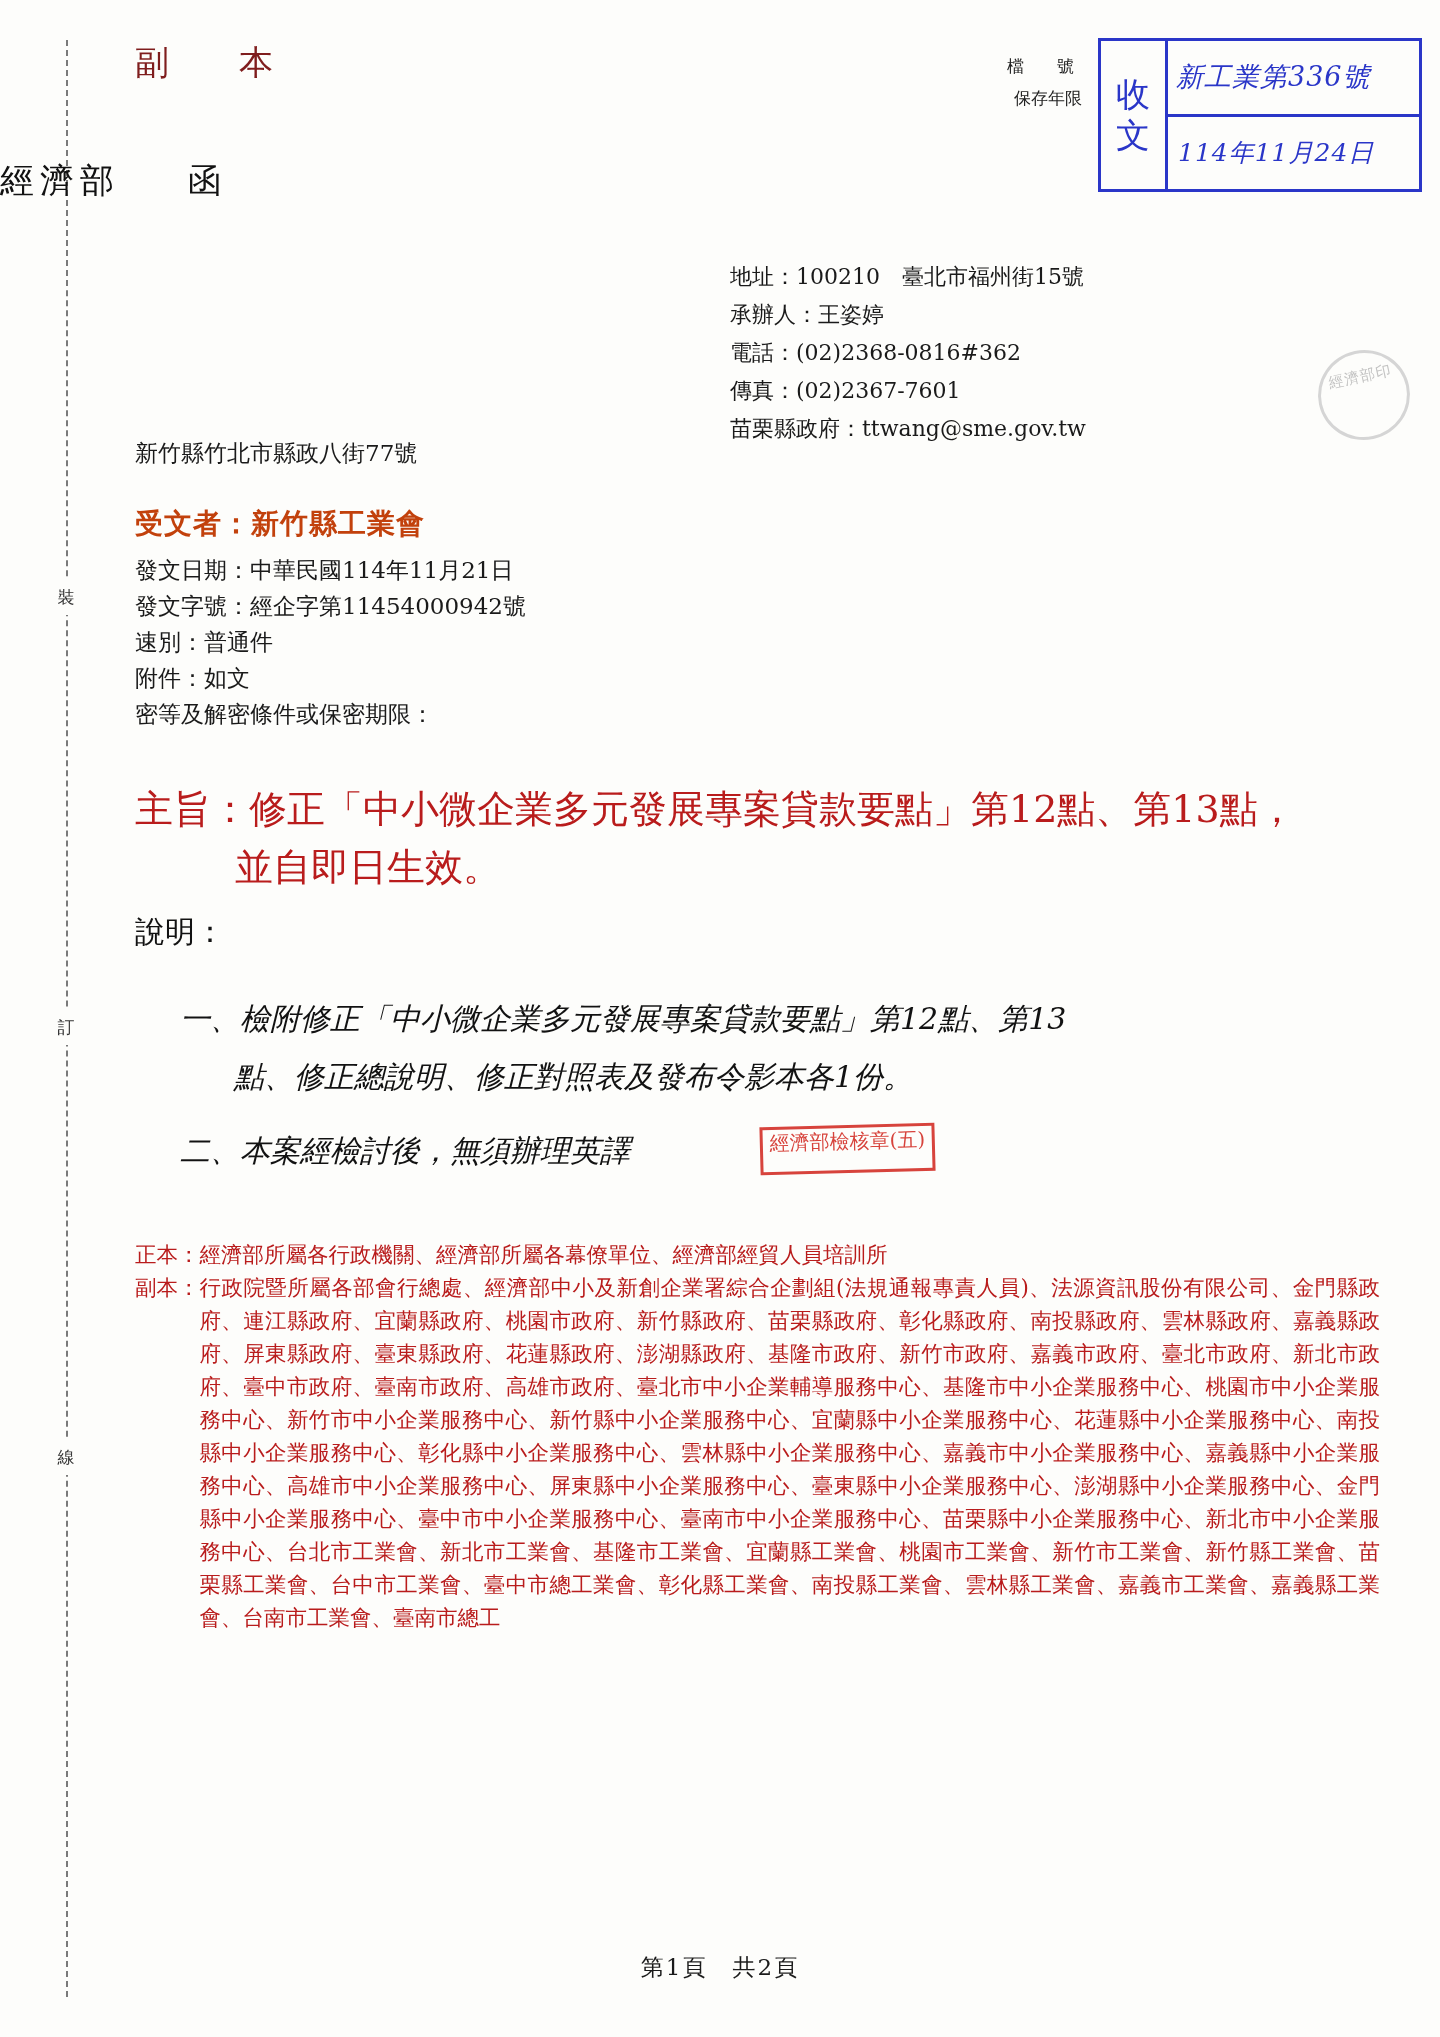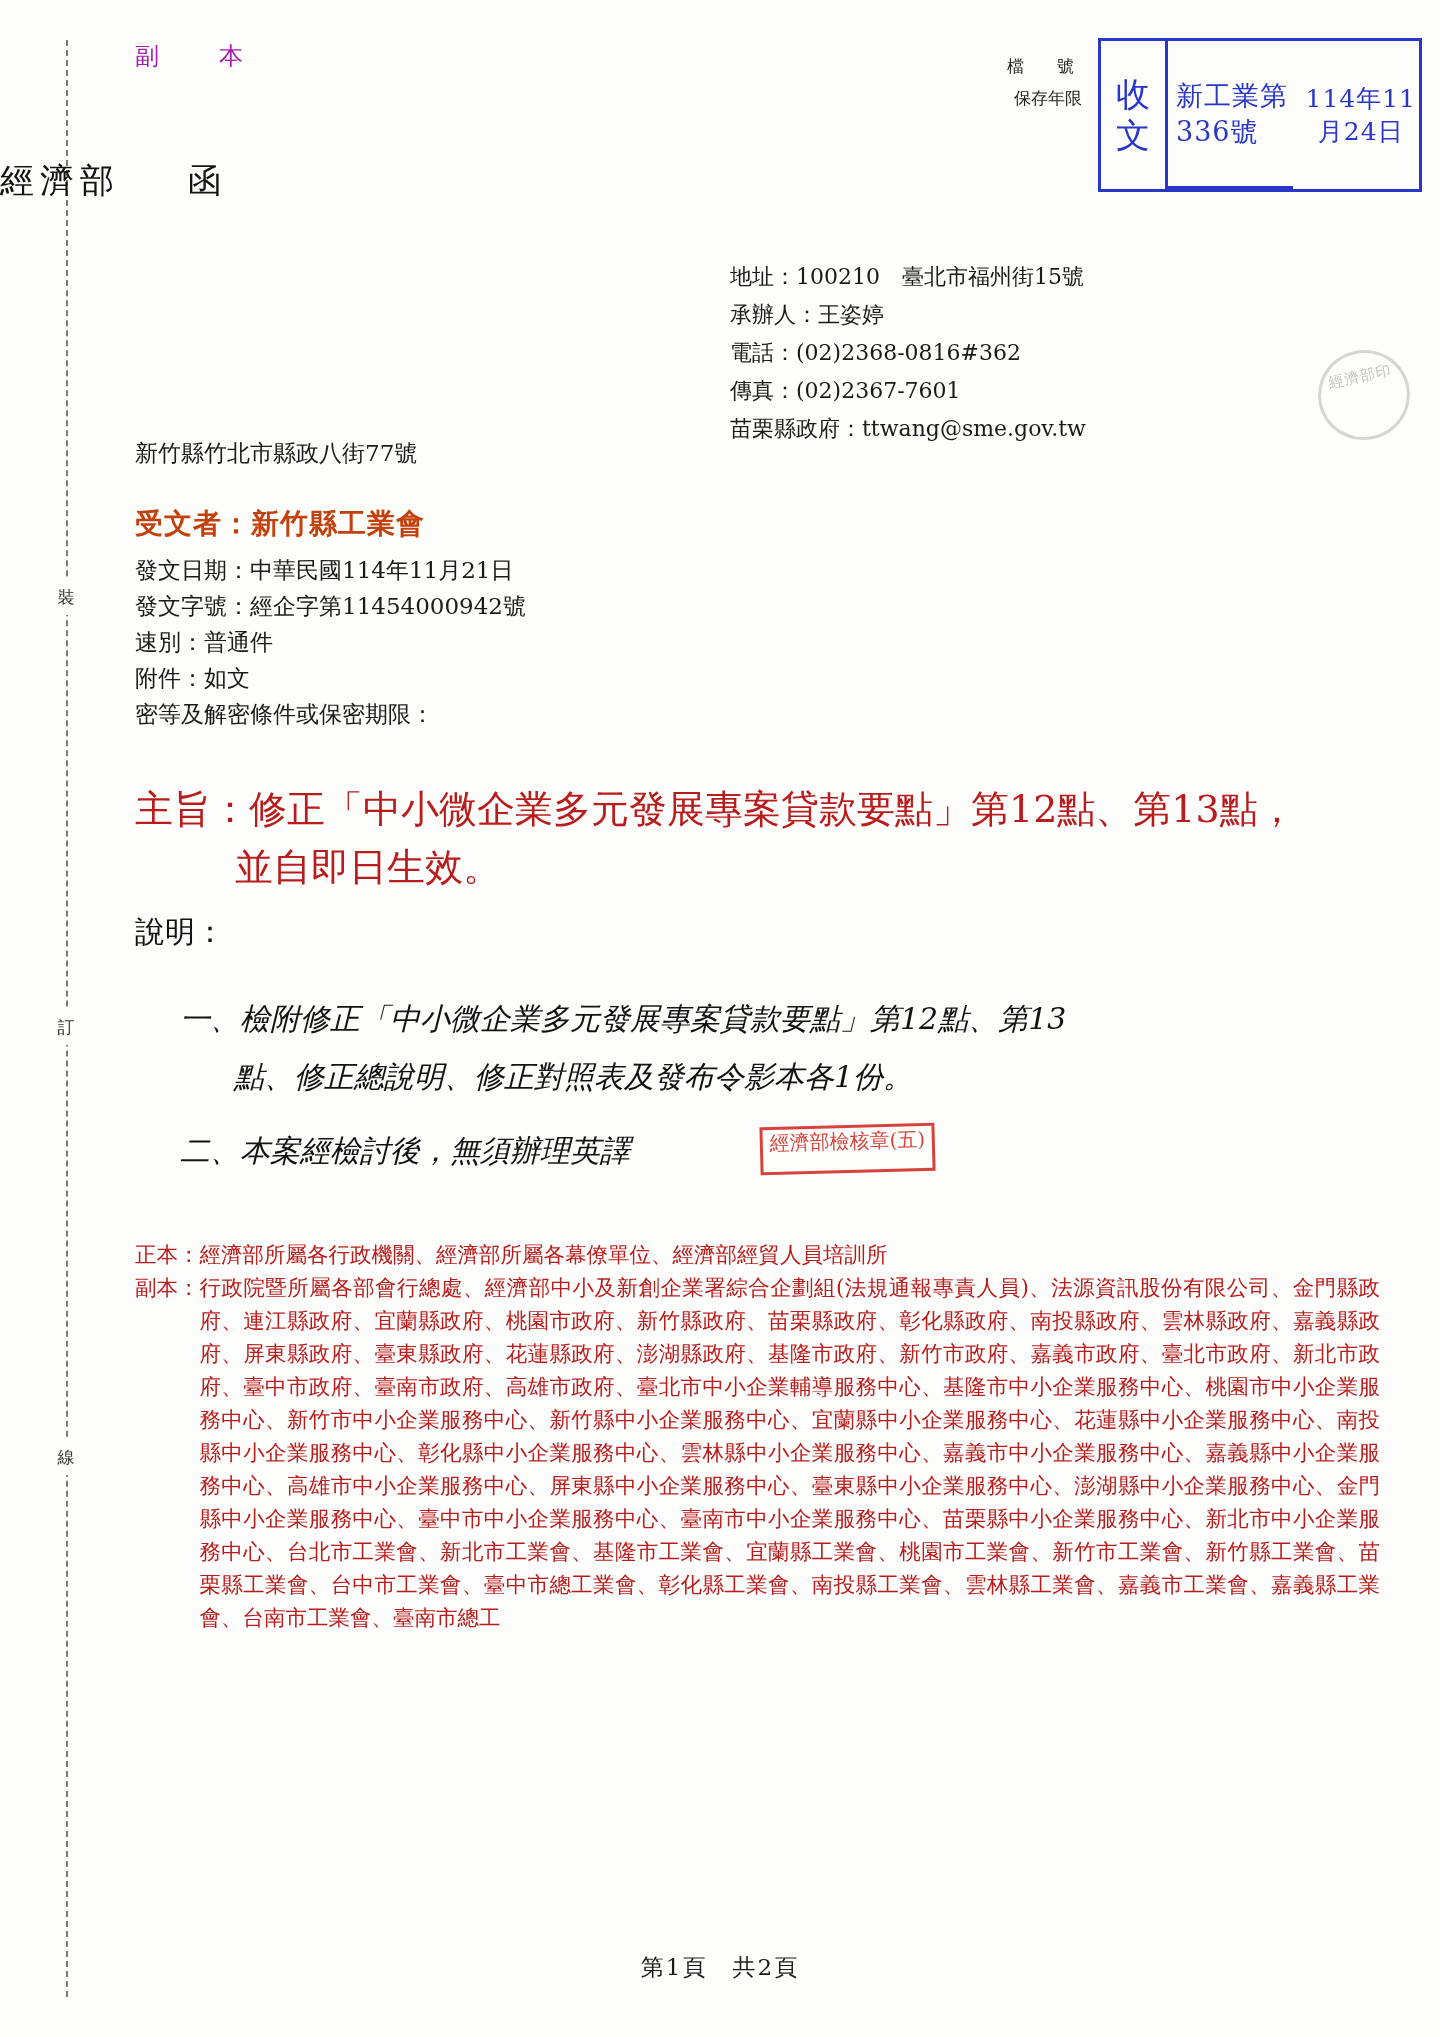--- a/index.html
+++ b/index.html
@@ -44,23 +44,23 @@
   }
   .bind-1 { top: 580px; }
   .bind-2 { top: 1010px; }
   .bind-3 { top: 1440px; }
 
   
   .copy-mark {
     position: absolute;
     left: 135px;
     top: 40px;
-    font-size: 24px;
+    font-size: 34px;
     letter-spacing: 18px;
-    color: #a21caf;
+    color: #7f1d1d;
   }
   .title {
     position: absolute;
     left: 0;
     right: 0;
     top: 158px;
     text-align: left;
     font-size: 34px;
     letter-spacing: 6px;
     color: #121212;
@@ -96,21 +96,22 @@
     align-items: center;
     justify-content: center;
     color: #2a36c8;
     font-size: 34px;
     line-height: 1.22;
     font-family: "DejaVu Serif", serif;
   }
   .recv-right {
     flex: 1;
     display: flex;
-    flex-direction: row;
+    flex-direction: column;
+    font-style: italic;
   }
   .recv-no {
     flex: 1;
     border-bottom: 3px solid #2a36c8;
     color: #2a36c8;
     font-size: 27px;
     display: flex;
     align-items: center;
     padding-left: 8px;
     letter-spacing: 1px;

